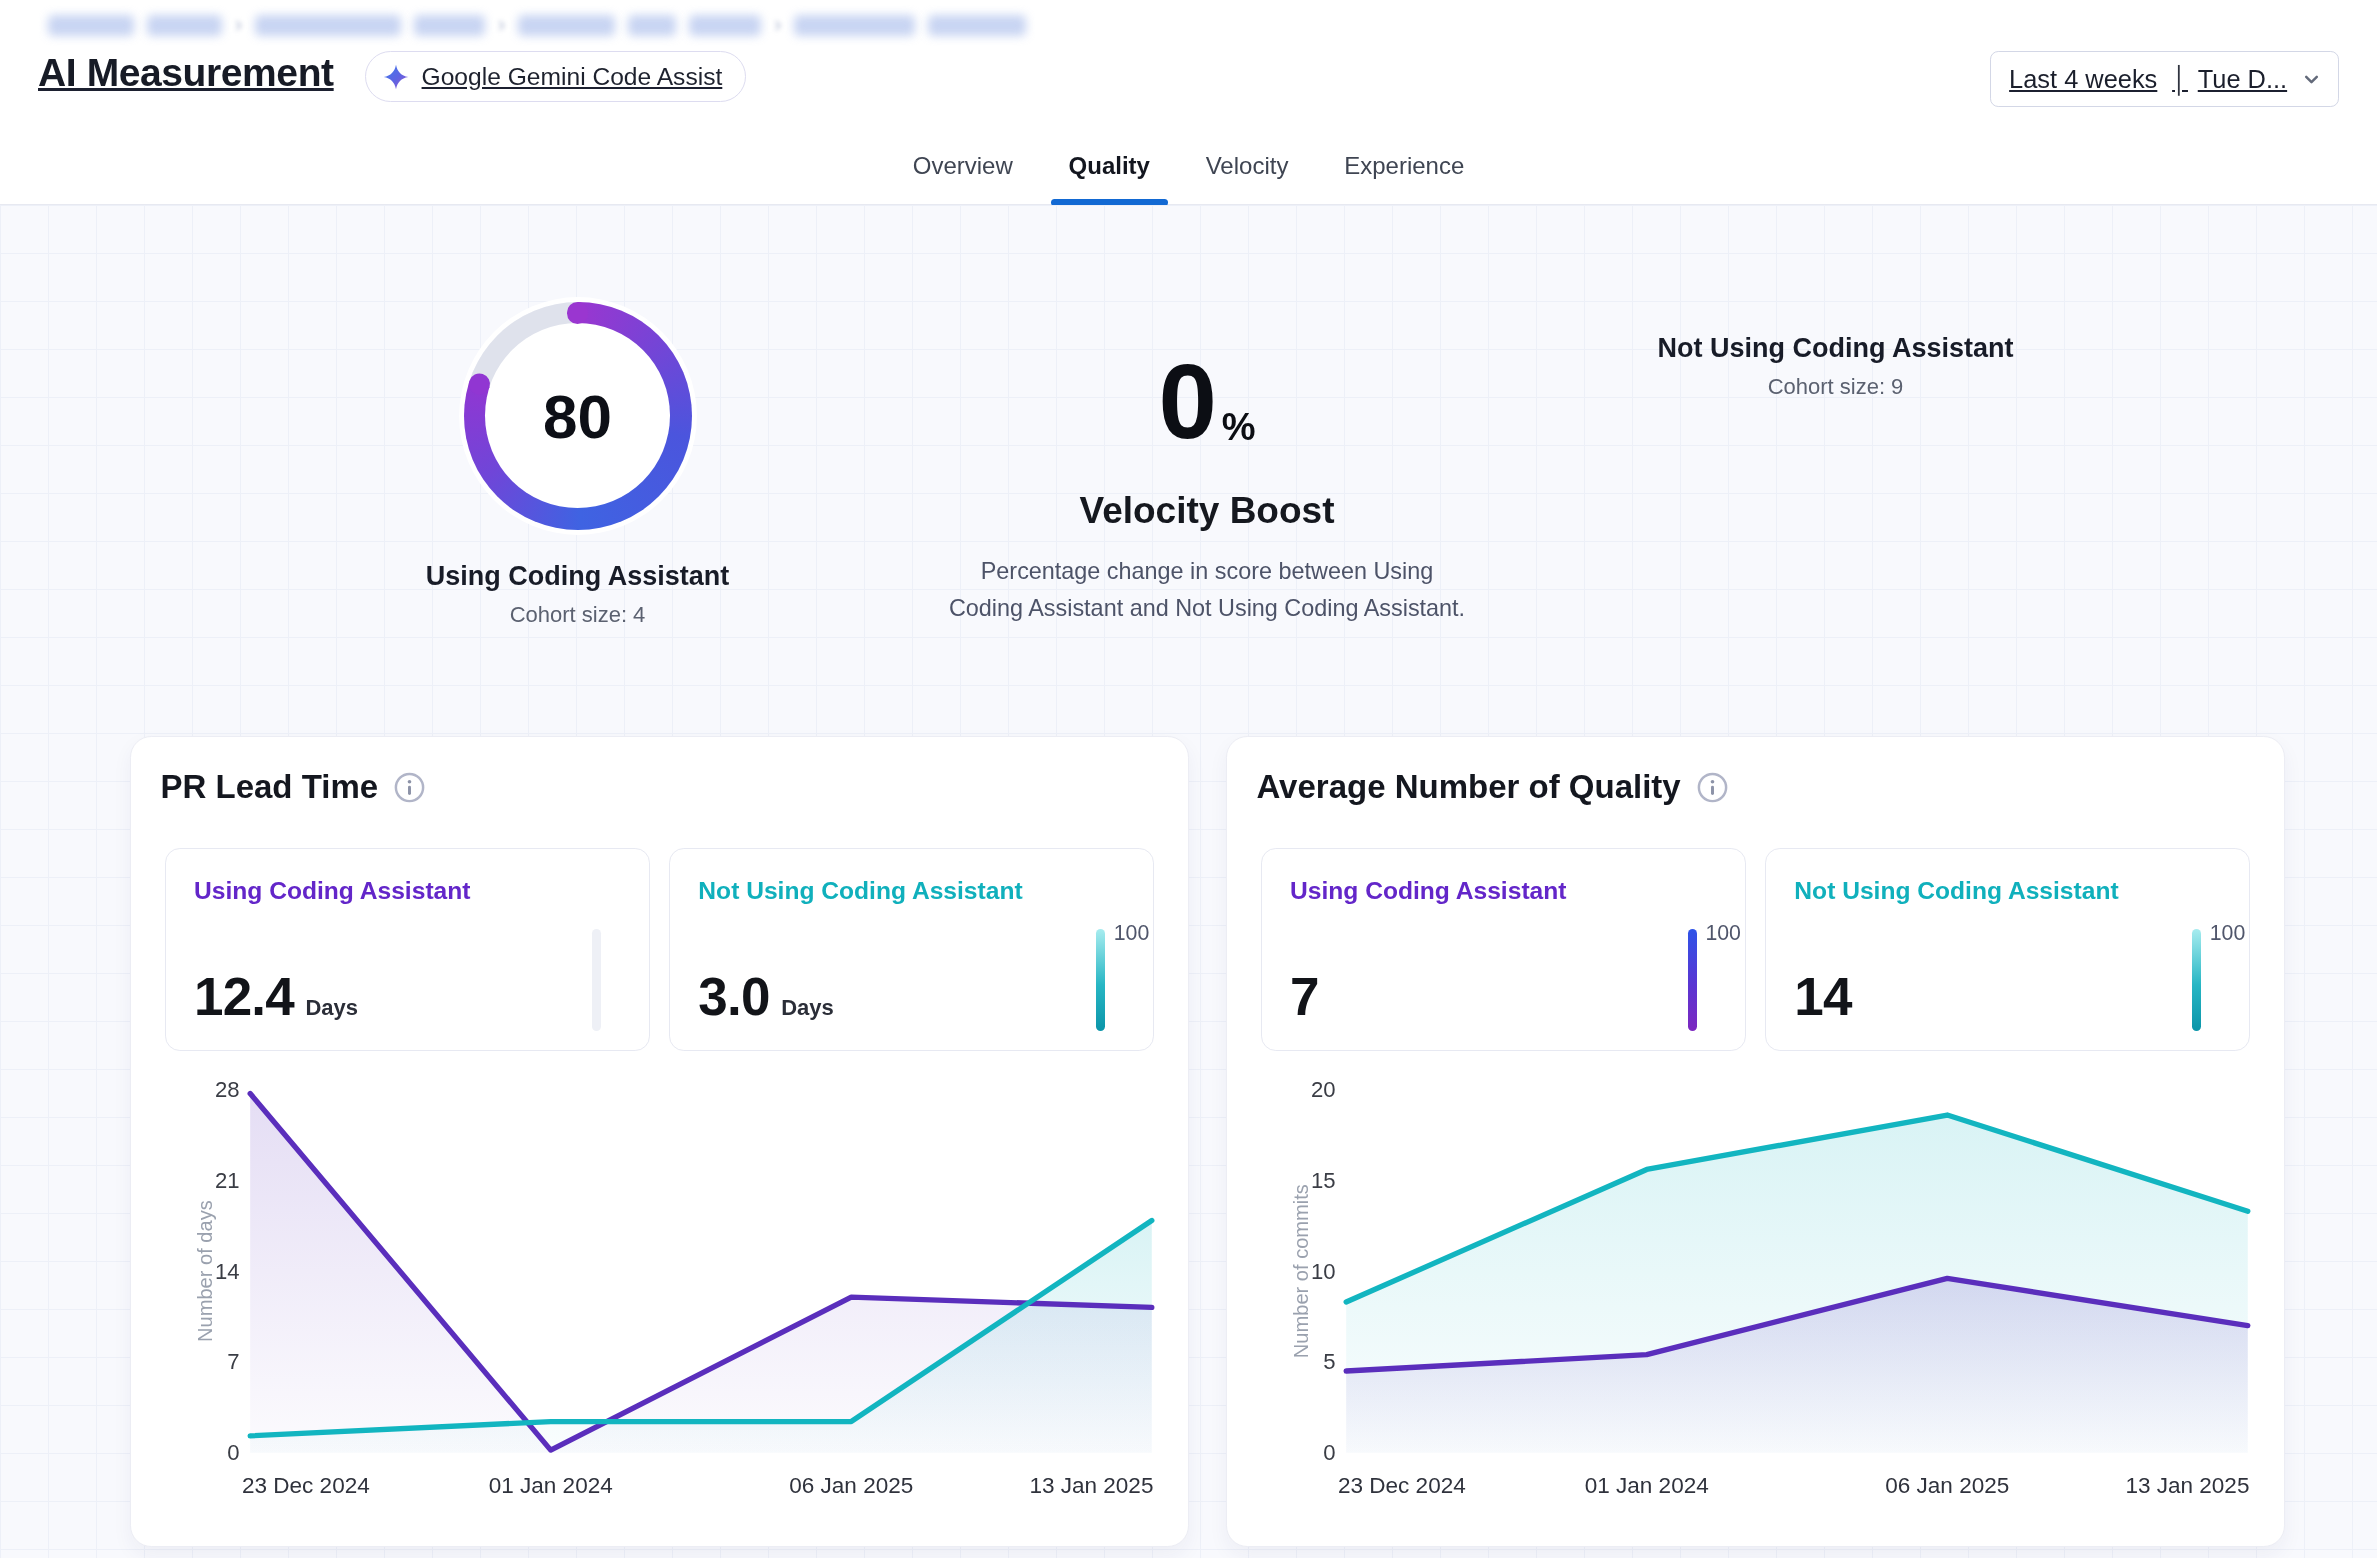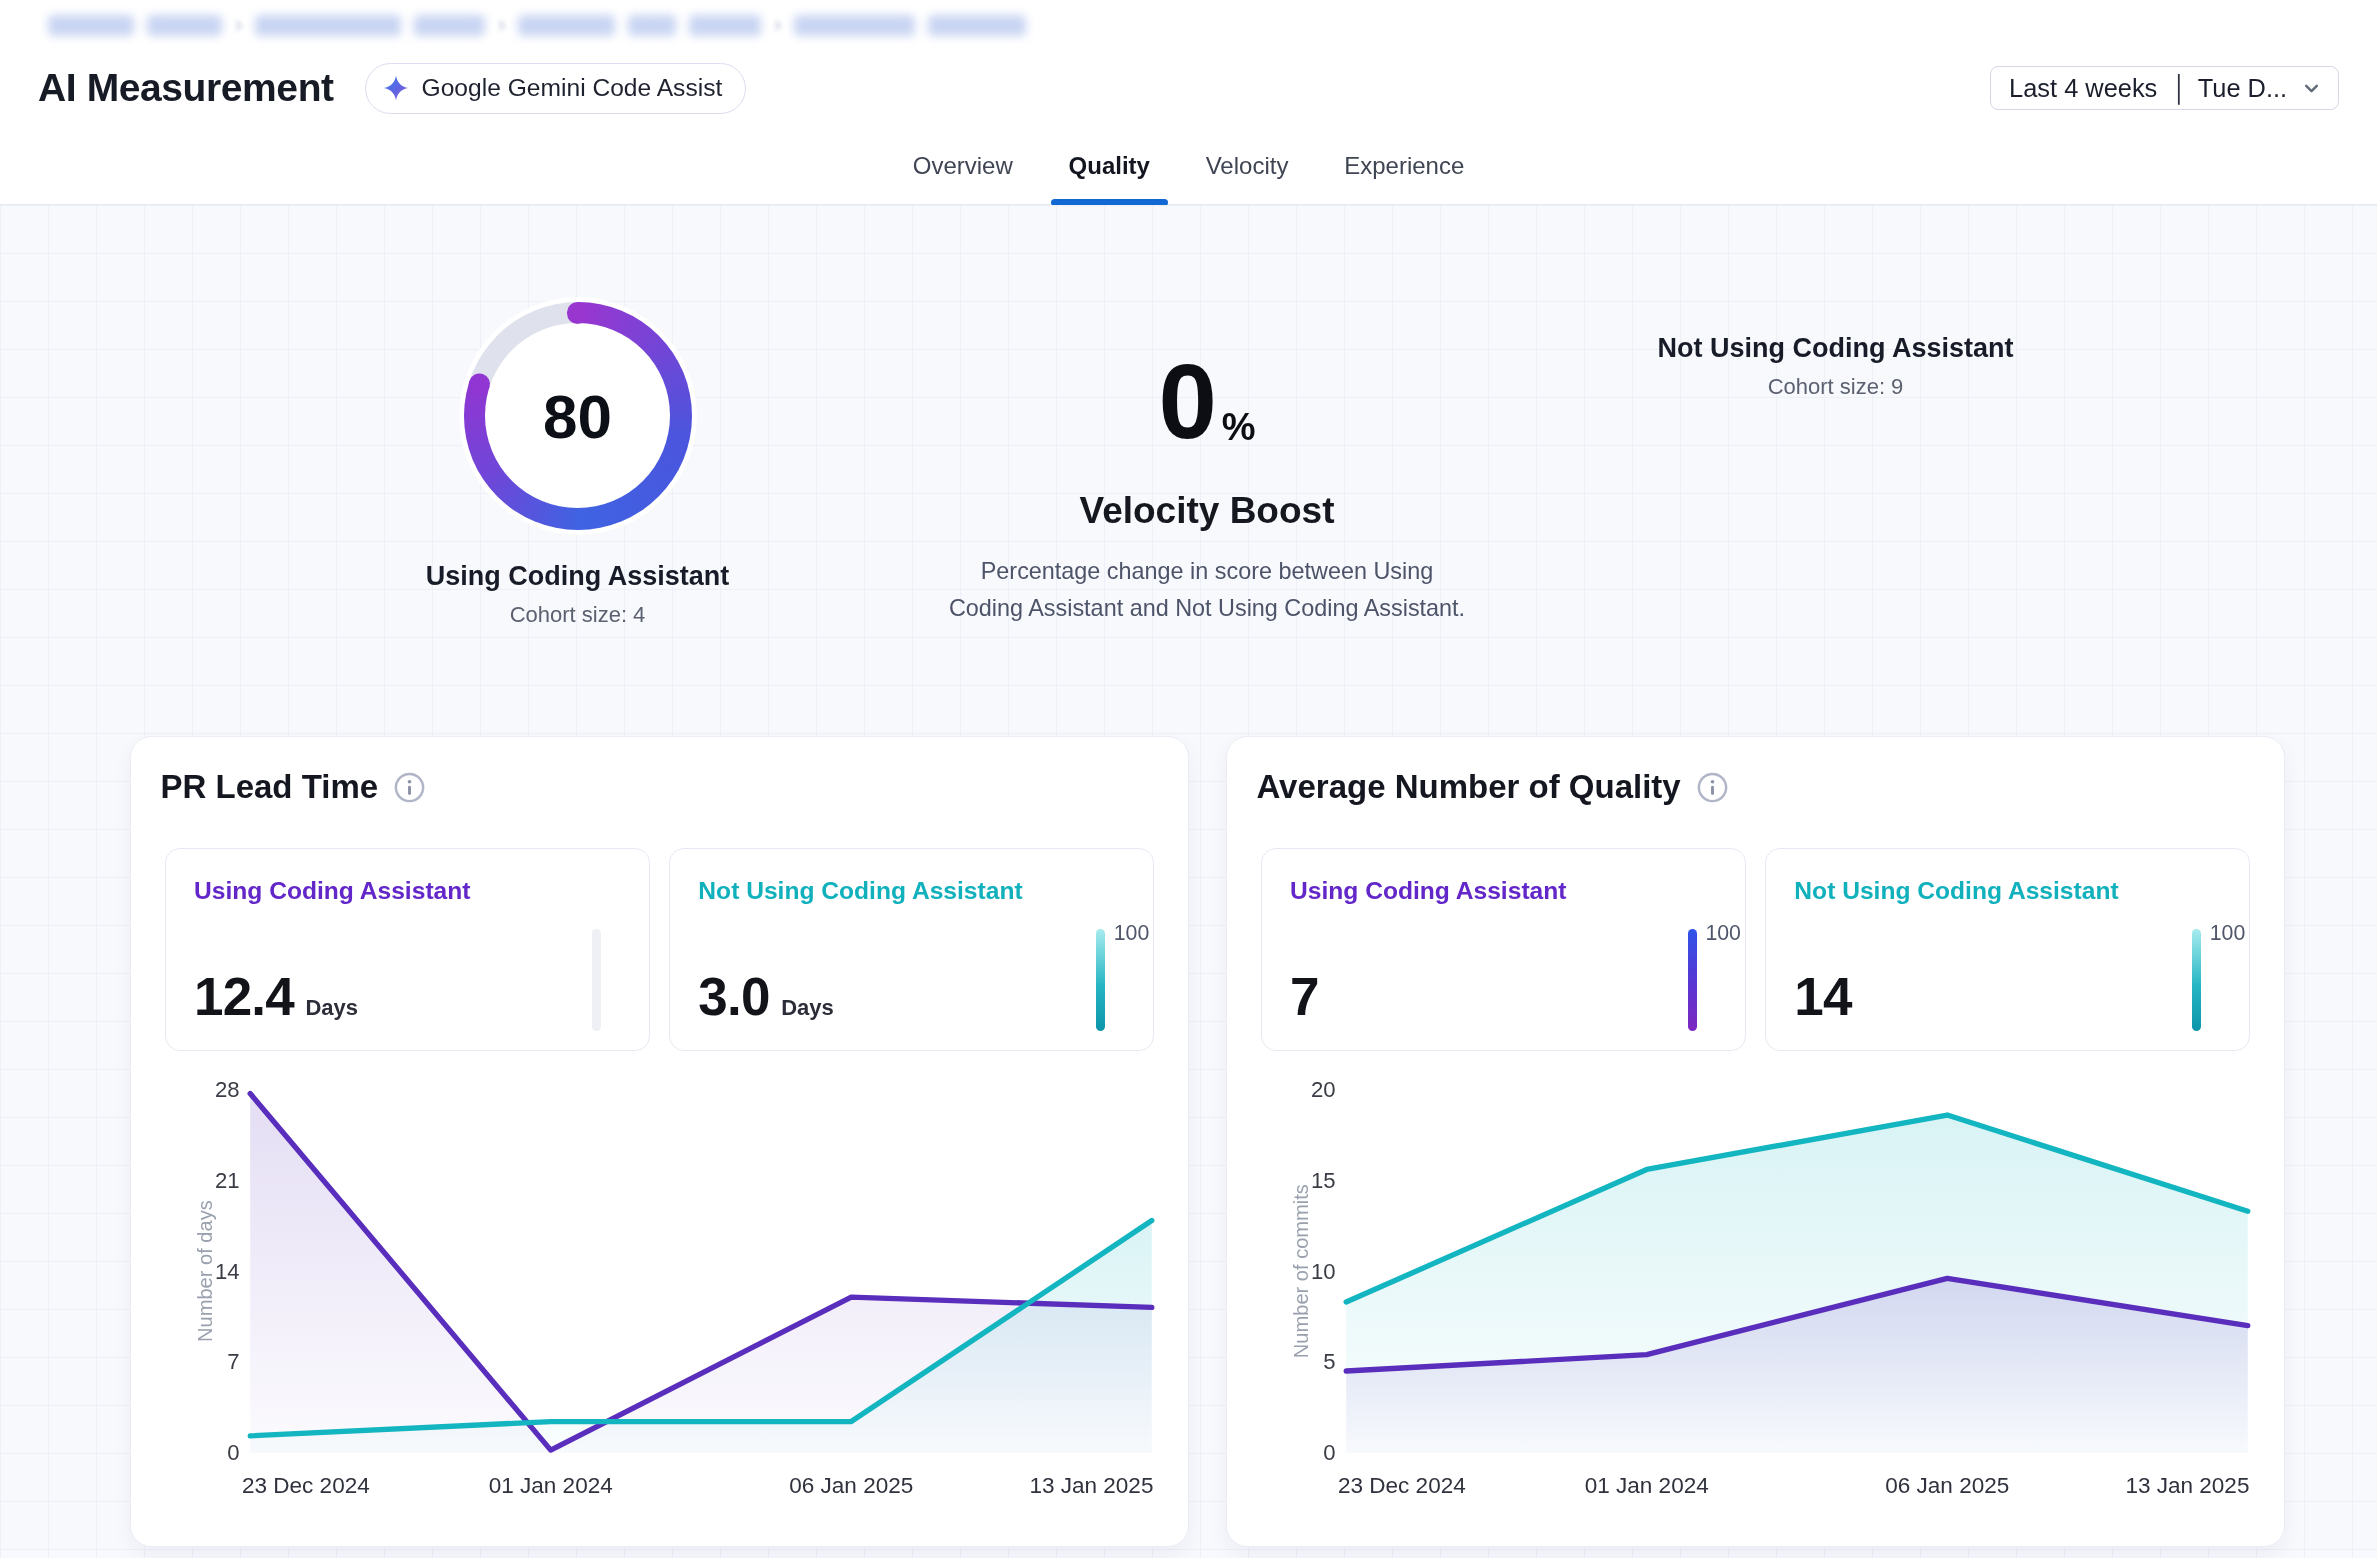--- a/index.html
+++ b/index.html
@@ -9,27 +9,27 @@
   
   .top { background:#ffffff; height:205px; position:relative; }
 
   .breadcrumb { position:absolute; left:48px; top:13px; height:24.6px;
     display:flex; align-items:center; gap:13px; }
   .bc-pill { height:21.3px; border-radius:4.9px; background:#b9c9ef; opacity:.78;
     filter:blur(4.9px); }
   .bc-sep { color:#aab4cf; font-size:21.3px; filter:blur(2.5px); }
 
   .header-row { position:absolute; left:0; right:0; top:51px; height:74px;
-    display:flex; align-items:center; padding:0 38px; }
+    display:flex; padding:0 38px;text-decoration:underline; }
   .page-title { font-size:39px; font-weight:700; letter-spacing:-0.4px; color:#171b26; }
   .badge { margin-left:31px; display:flex; align-items:center; gap:11.5px;
     border:1.6px solid #dddcf0; border-radius:820px; background:#fff;
     padding:8.2px 23px 8.2px 16.4px; font-size:24.6px; color:#1e222e; height:51px; }
   .spacer { flex:1; }
-  .period-select { display:flex; align-items:center; gap:8.2px; height:44px;
+  .period-select { display:flex; align-items:center; gap:8.2px; height:56px;
     border:1.6px solid #d3d7e6; border-radius:8.2px; background:#fff;
     padding:0 14.8px 0 18px; font-size:25.4px; color:#1b1f2c; }
   .period-select .divider { color:#30343f; margin:0 1.6px 0 6.6px; font-weight:400; }
   .period-select svg { margin-left:4.9px; }
 
   .tabs { position:absolute; left:0; right:0; bottom:0; height:77px;
     border-bottom:1.6px solid #e7e9f1; display:flex; justify-content:center;
     align-items:center; gap:46px; }
   .tab { font-size:24px; color:#3f4552; padding:0 4.9px; position:relative;
     height:100%; display:flex; align-items:center; cursor:pointer; }

